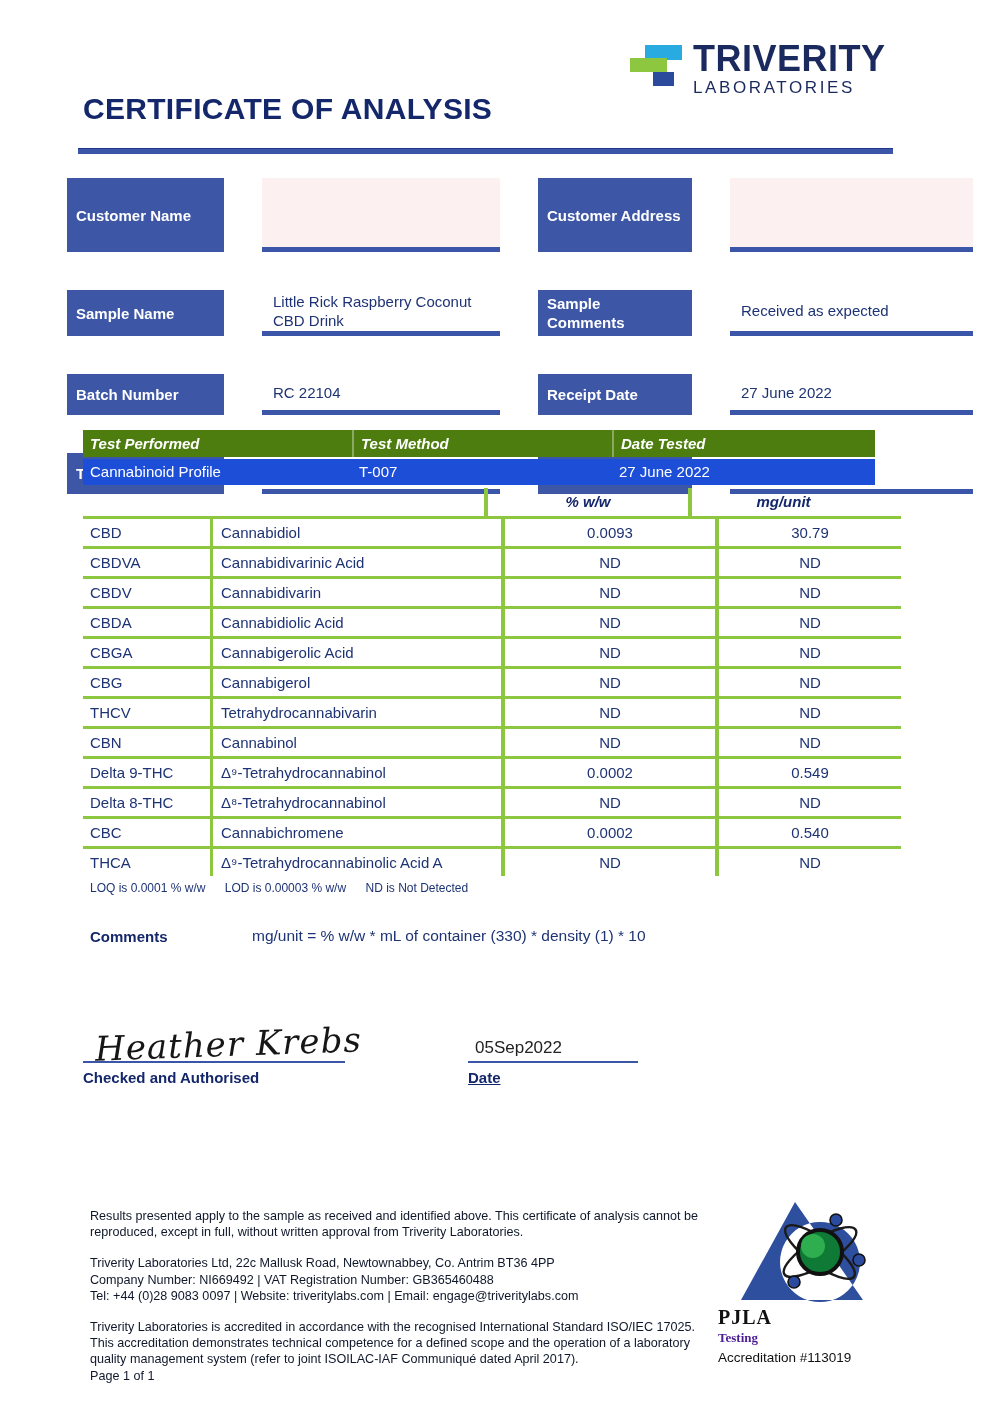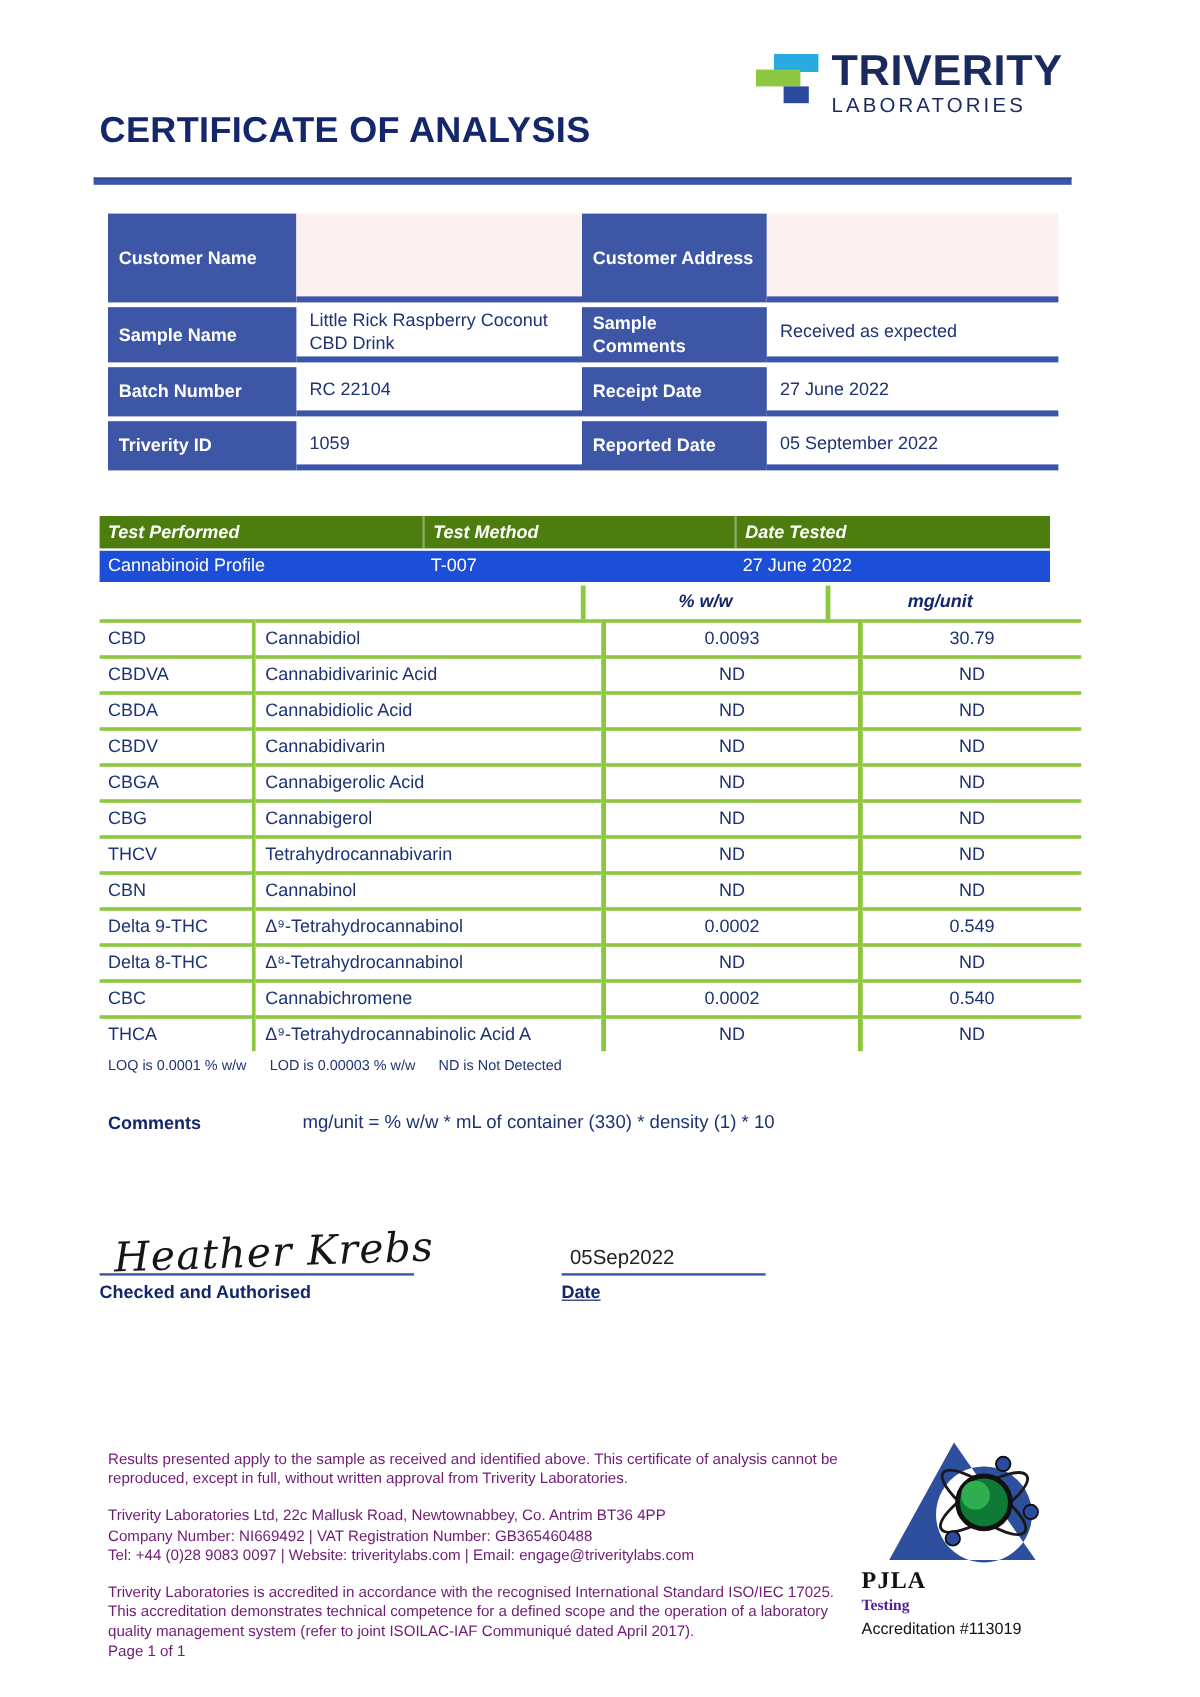--- a/index.html
+++ b/index.html
@@ -13,22 +13,22 @@
   .logo-mark .green{position:absolute;left:0px;top:18px;width:37px;height:14px;background:#8dc63f;}
   .logo-mark .navy{position:absolute;left:23px;top:32px;width:21px;height:14px;background:#2b4a9b;}
   .logo-text{margin-left:5px;}
   .logo-name{font-size:36px;font-weight:bold;color:#1b2a5e;letter-spacing:0.5px;line-height:38px;}
   .logo-sub{font-size:17px;color:#1b2a5e;letter-spacing:2.6px;line-height:19px;margin-top:0px;}
 
   .doc-title{position:absolute;left:83px;top:92px;font-size:30px;font-weight:bold;color:#14276b;letter-spacing:0.3px;}
   .title-rule{position:absolute;left:78px;top:148px;width:815px;height:5px;background:#3b55a8;border-top:1px solid #22398a;}
 
   
-  .info-grid{position:absolute;left:90px;top:178px;width:792px;display:grid;
-    grid-template-columns:157px 238px 154px 243px;grid-template-rows:74px 46px 41px 41px;row-gap:4px;}
+  .info-grid{position:absolute;left:67px;top:178px;width:792px;display:grid;
+    grid-template-columns:157px 238px 154px 243px;grid-template-rows:74px 46px 41px 41px;row-gap:4px;gap:38px;}
   .info-label{background:#3d56a6;color:#ffffff;font-weight:bold;font-size:15px;
     display:flex;align-items:center;padding:0 10px 0 9px;line-height:19px;}
   .info-value{color:#1e3374;font-size:15px;display:flex;align-items:center;
     padding:0 8px 0 11px;border-bottom:5px solid #3b55a8;line-height:19px;}
   .info-value.redacted{background:#fcf1f0;}
 
   
   .test-block{position:absolute;left:83px;top:430px;width:792px;}
   .tt-head{display:grid;grid-template-columns:269px 260px 263px;height:27px;background:#4d7c0f;font-style:italic;}
   .tt-head div{color:#fff;font-weight:bold;font-size:15px;line-height:27px;padding-left:7px;border-left:2px solid rgba(255,255,255,0.35);}
@@ -55,21 +55,21 @@
   
   .sig-name{position:absolute;left:95px;top:1024px;font-family:"DejaVu Serif",serif;font-style:italic;
     font-size:34px;color:#161616;transform:rotate(-2deg);letter-spacing:1px;}
   .sig-line{position:absolute;left:83px;top:1061px;width:262px;height:2px;background:#3b55a8;}
   .sig-label{position:absolute;left:83px;top:1069px;font-size:15px;font-weight:bold;color:#14276b;}
   .date-value{position:absolute;left:475px;top:1038px;font-size:17px;color:#222;}
   .date-line{position:absolute;left:468px;top:1061px;width:170px;height:2px;background:#3b55a8;}
   .date-label{position:absolute;left:468px;top:1069px;font-size:15px;font-weight:bold;color:#14276b;text-decoration:underline;}
 
   
-  .footer-text{position:absolute;left:90px;top:1208px;width:628px;font-size:12.6px;color:#701a75;line-height:16.2px;}
+  .footer-text{position:absolute;left:90px;top:1208px;width:628px;font-size:12.6px;color:#0f172a;line-height:16.2px;}
   .footer-text p{margin:0 0 15px 0;}
   .footer-text p:last-child{margin-bottom:0;}
   .page-number{margin-top:0;}
 
   .pjla{position:absolute;left:718px;top:1200px;width:170px;text-align:left;}
   .pjla svg{display:block;margin:0 auto;}
   .pjla-name{font-family:"Liberation Serif",serif;font-weight:bold;font-size:20px;color:#111;letter-spacing:1px;margin-top:2px;}
   .pjla-sub{font-family:"Liberation Serif",serif;font-weight:bold;font-size:13px;color:#4c1d95;margin-top:1px;}
   .pjla-accr{font-size:13.5px;color:#111;margin-top:4px;}
 </style>
@@ -139,28 +139,28 @@
             <td class="c3">0.0093</td>
             <td class="c4">30.79</td>
           </tr>
         <tr>
             <td class="c1">CBDVA</td>
             <td class="c2">Cannabidivarinic Acid</td>
             <td class="c3">ND</td>
             <td class="c4">ND</td>
           </tr>
         <tr>
+            <td class="c1">CBDV</td>
+            <td class="c2">Cannabidivarin</td>
+            <td class="c3">ND</td>
+            <td class="c4">ND</td>
+          </tr>
+        <tr>
             <td class="c1">CBDA</td>
             <td class="c2">Cannabidiolic Acid</td>
-            <td class="c3">ND</td>
-            <td class="c4">ND</td>
-          </tr>
-        <tr>
-            <td class="c1">CBDV</td>
-            <td class="c2">Cannabidivarin</td>
             <td class="c3">ND</td>
             <td class="c4">ND</td>
           </tr>
         <tr>
             <td class="c1">CBGA</td>
             <td class="c2">Cannabigerolic Acid</td>
             <td class="c3">ND</td>
             <td class="c4">ND</td>
           </tr>
         <tr>

